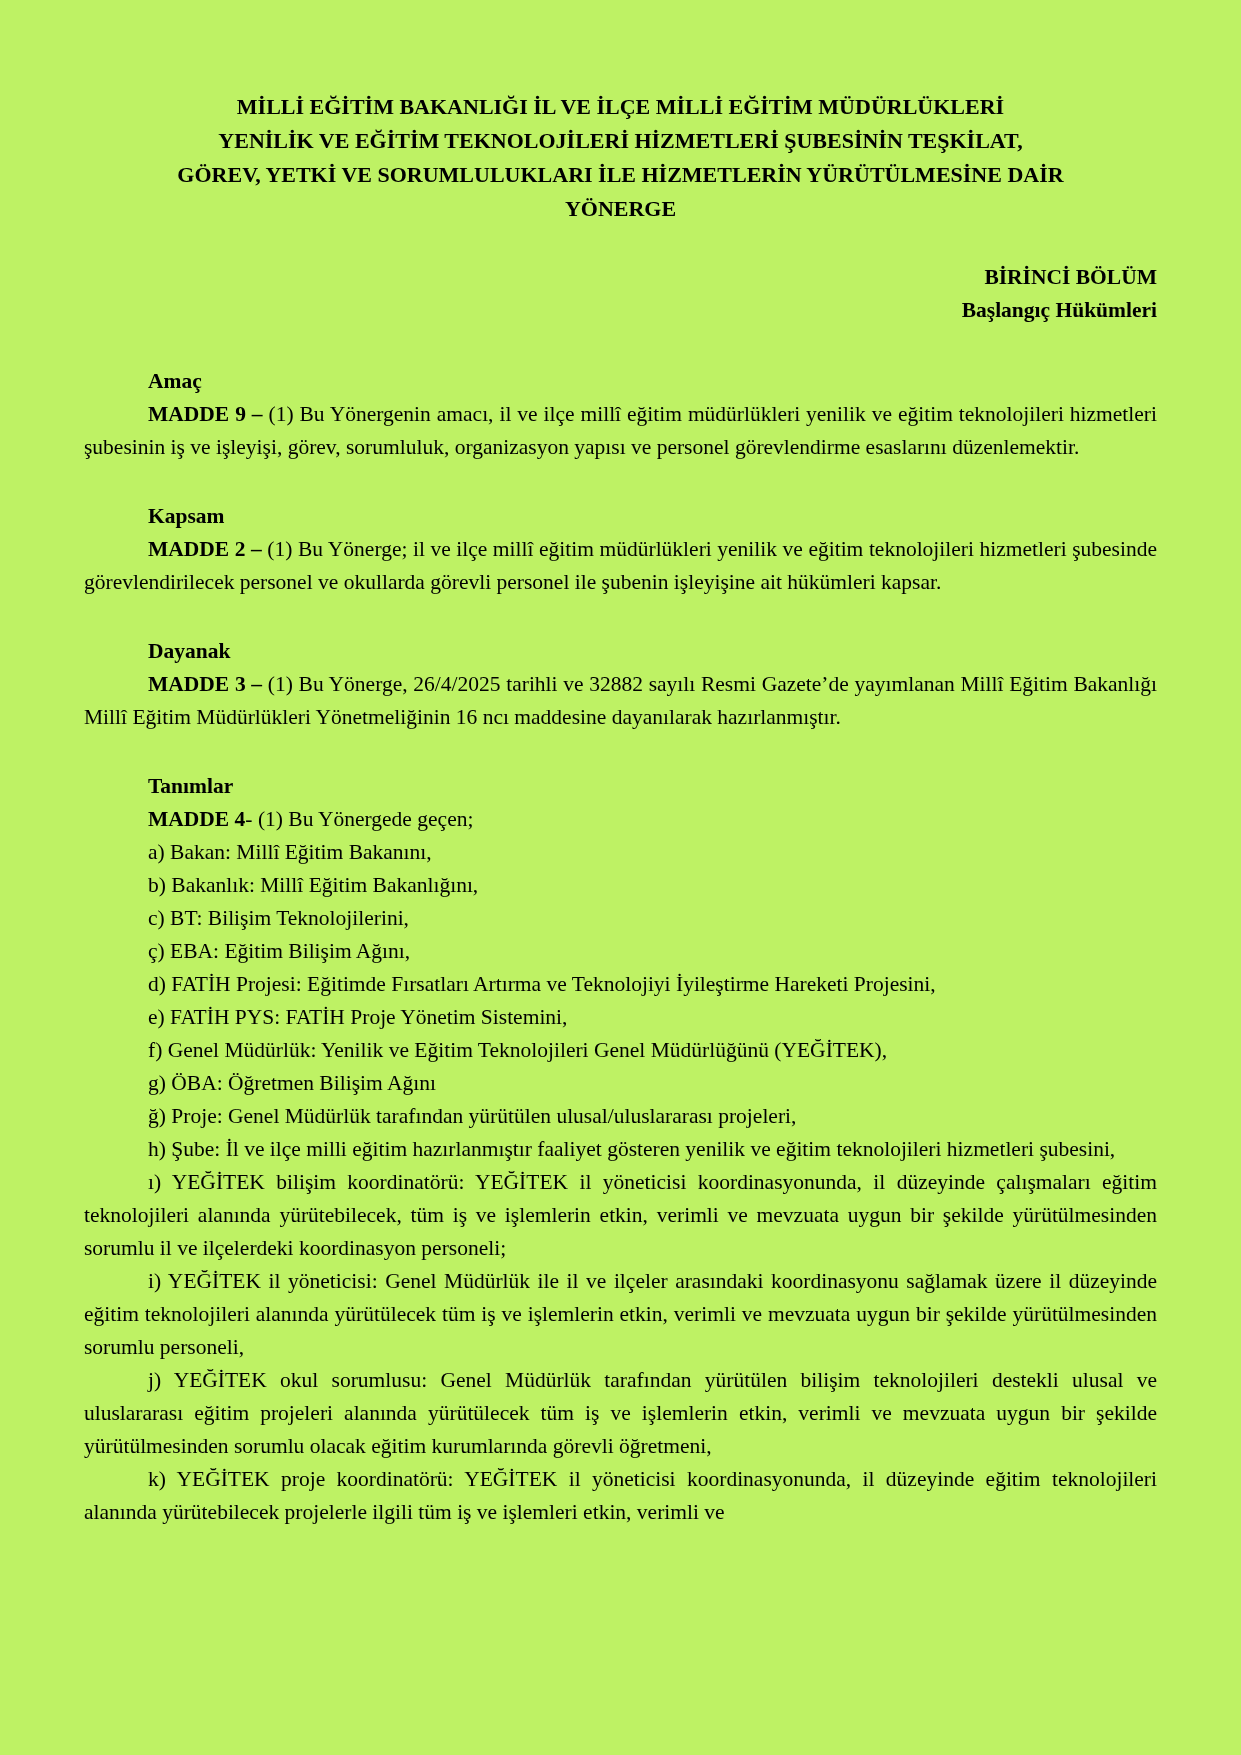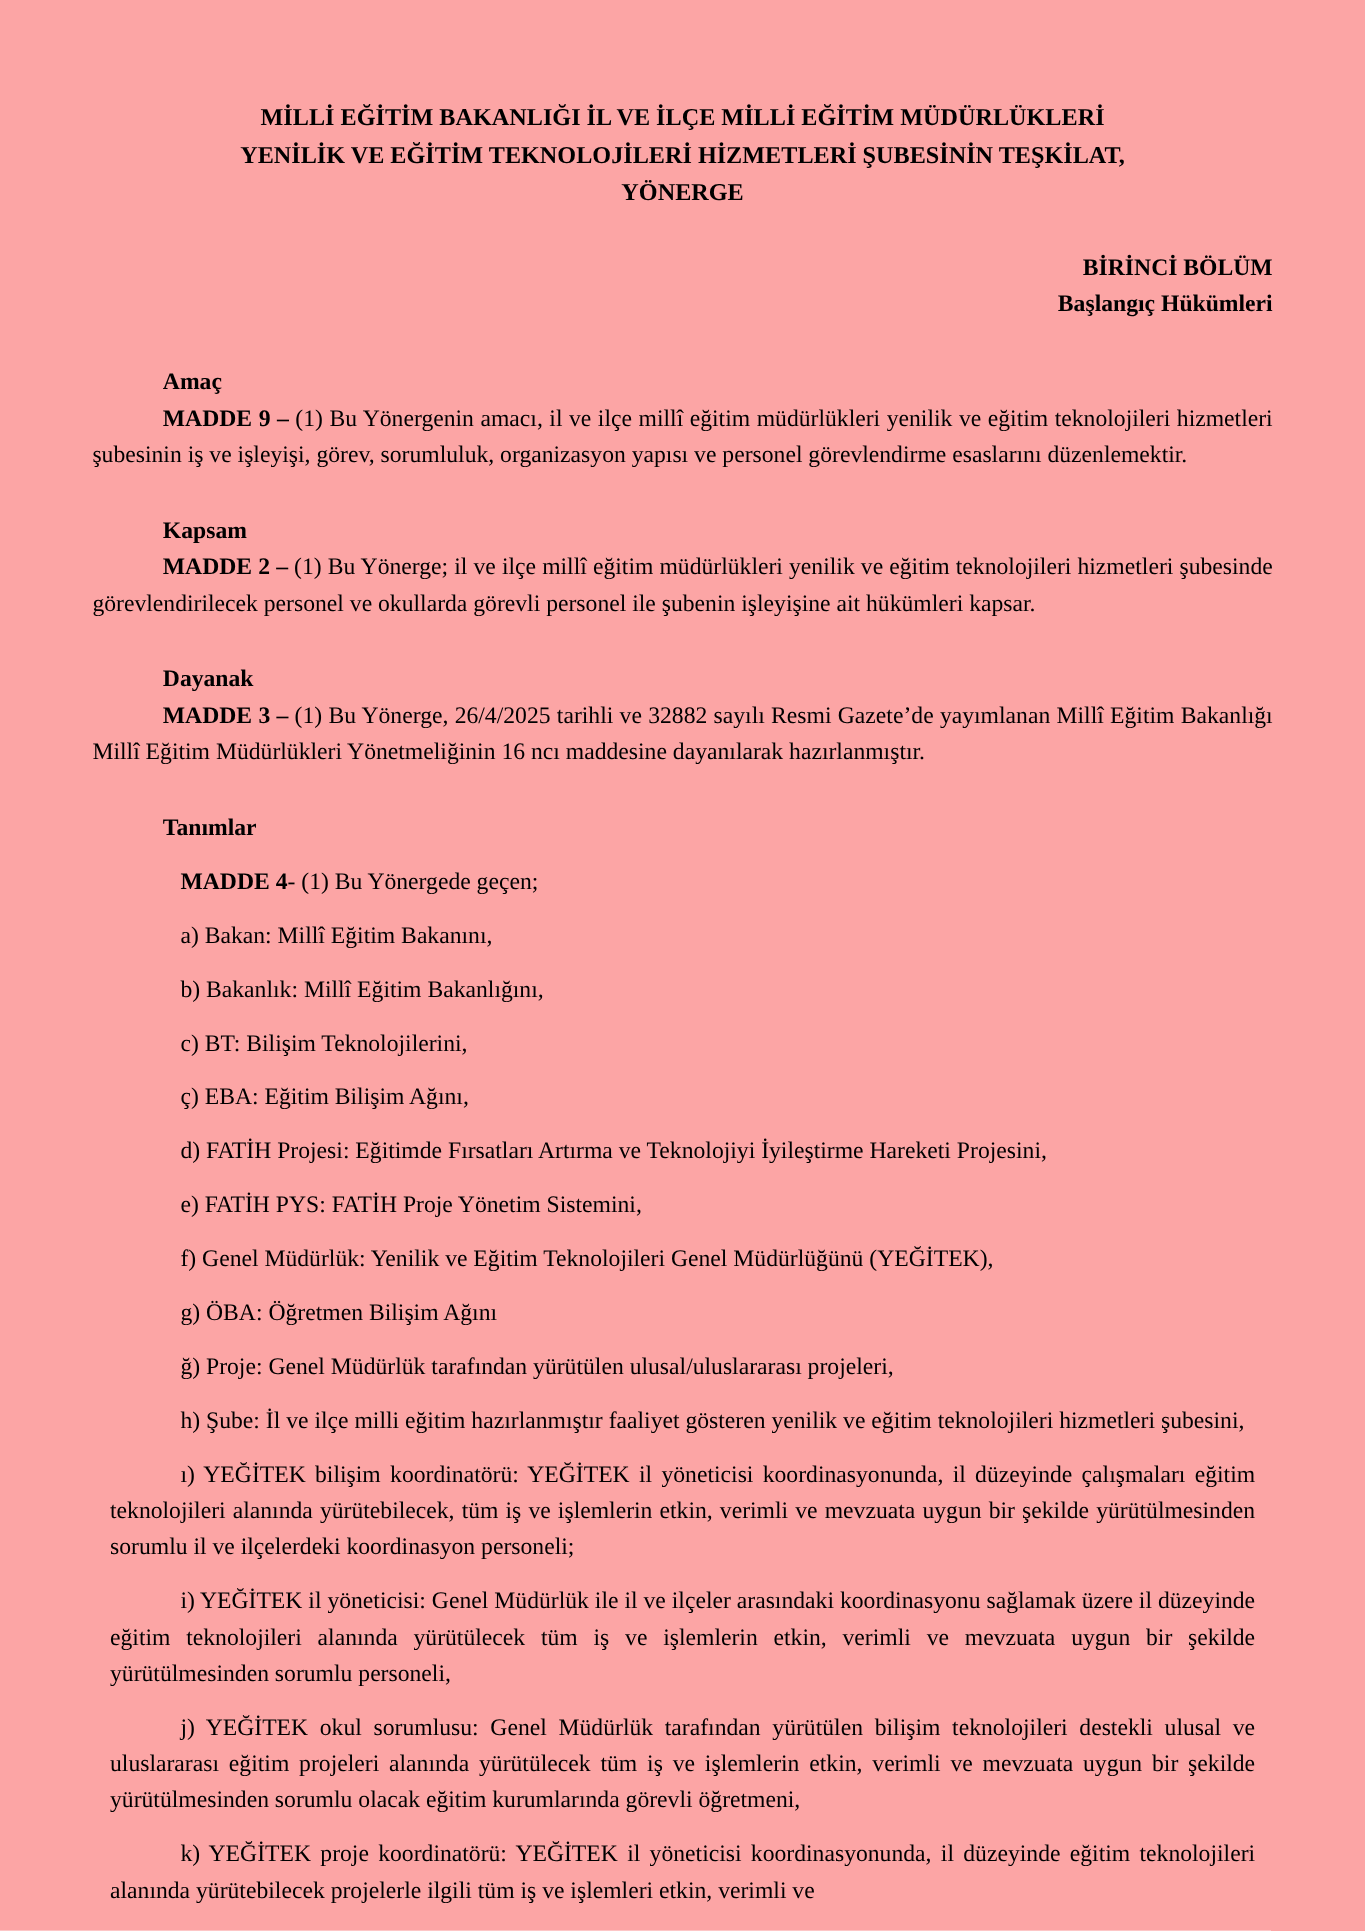--- a/index.html
+++ b/index.html
@@ -13,21 +13,21 @@
     overflow: hidden;
     font-family: "Liberation Serif", "DejaVu Serif", serif;
     color: #000000;
     -webkit-font-smoothing: antialiased;
   }
   .page {
     box-sizing: border-box;
     width: 1241px;
     height: 1755px;
     padding: 90px 84px 60px 84px;
-    background: #fca5a5;
+    background: #bef264;
   }
   .doc-title {
     text-align: center;
     font-weight: bold;
     font-size: 22px;
     line-height: 34px;
   }
   .chapter {
     margin-top: 35px;
     text-align: right;
@@ -44,30 +44,31 @@
   }
   .section-heading.gap-lg { margin-top: 36px; }
   .para {
     margin: 0;
     font-size: 21.5px;
     line-height: 33px;
     text-align: justify;
     text-indent: 64px;
   }
   .para b { font-weight: bold; }
-  .tanim-list p { margin: 16px; }
+  .tanim-list p { margin: 0; }
 </style>
 </head>
 <body>
 
 <div class="page">
 
   <div class="doc-title">
     <div>MİLLİ EĞİTİM BAKANLIĞI İL VE İLÇE MİLLİ EĞİTİM MÜDÜRLÜKLERİ</div>
     <div>YENİLİK VE EĞİTİM TEKNOLOJİLERİ HİZMETLERİ ŞUBESİNİN TEŞKİLAT,</div>
+    <div>GÖREV, YETKİ VE SORUMLULUKLARI İLE HİZMETLERİN YÜRÜTÜLMESİNE DAİR</div>
     <div>YÖNERGE</div>
   </div>
 
   <div class="chapter">
     <div>BİRİNCİ BÖLÜM</div>
     <div>Başlangıç Hükümleri</div>
   </div>
 
   <div class="section-heading">Amaç</div>
   <p class="para"><b>MADDE 9 –</b><span> (1) Bu Yönergenin amacı, il ve ilçe millî eğitim müdürlükleri yenilik ve eğitim teknolojileri hizmetleri şubesinin iş ve işleyişi, görev, sorumluluk, organizasyon yapısı ve personel görevlendirme esaslarını düzenlemektir.</span></p>

